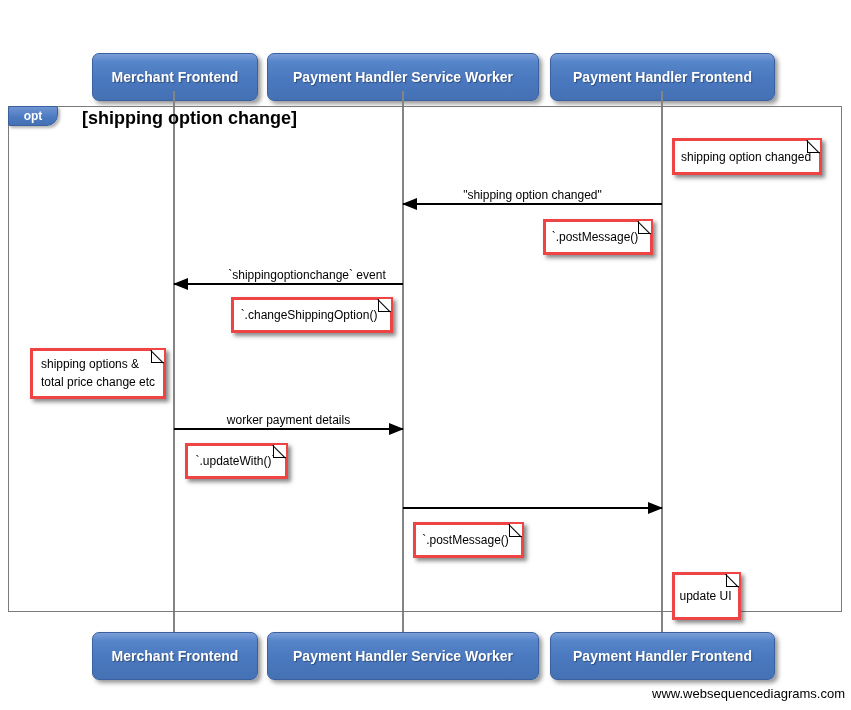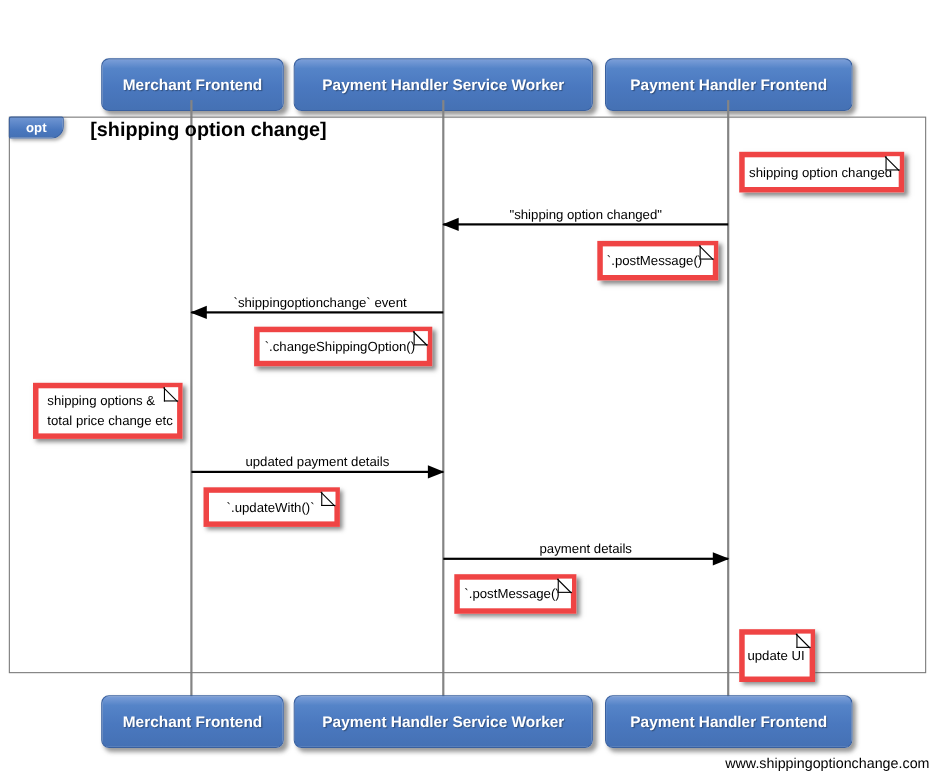--- a/index.html
+++ b/index.html
@@ -33,21 +33,21 @@
     display:flex;align-items:center;justify-content:center;
     box-shadow:2px 2px 3px rgba(0,0,0,0.3);box-sizing:border-box;
   }
   .guard{position:absolute;left:82px;top:108px;font-size:18px;font-weight:bold;white-space:nowrap;}
   .msg-label{position:absolute;font-size:12px;text-align:center;white-space:nowrap;}
   .arrow{position:absolute;height:0;border-top:2px solid #000;}
   .arrow .head{position:absolute;top:-7px;width:0;height:0;border-top:6px solid transparent;border-bottom:6px solid transparent;}
   .arrow .head.left{left:-1px;border-right:15px solid #000;}
   .arrow .head.right{right:-1px;border-left:15px solid #000;}
   .note{
-    position:absolute;background:#ffffff;border:5px solid #ef4444;
+    position:absolute;background:#ffffff;border:3px solid #ef4444;
     box-shadow:3px 3px 4px rgba(60,60,60,0.6);
     font-size:12px;display:flex;align-items:center;justify-content:center;
     box-sizing:border-box;padding:2px 8px 2px 6px;white-space:nowrap;
   }
   .note .fold{
     position:absolute;top:-1px;right:-1px;width:13px;height:13px;
     background:#ffffff;border-left:1px solid #000;border-bottom:1px solid #000;
     box-sizing:border-box;
   }
   .note .fold::before{
@@ -81,31 +81,30 @@
   <div class="opt-tab">
     <span>opt</span>
   </div>
   <div class="guard">[shipping option change]</div>
 
   <div class="msg-label" style="left:403px;top:188px;width:259px;">"shipping option changed"</div>
   <div class="arrow" style="left:403px;top:203px;width:259px;">
     <span class="head left"></span>
   </div>
 
-  <div class="msg-label" style="left:158px;top:268px;width:266px;">`shippingoptionchange` event</div>
+  <div class="msg-label" style="left:174px;top:268px;width:266px;">`shippingoptionchange` event</div>
   <div class="arrow" style="left:174px;top:283px;width:229px;">
     <span class="head left"></span>
   </div>
 
-  <div class="msg-label" style="left:174px;top:413px;width:229px;">updated payment details</div>
+  <div class="msg-label" style="left:174px;top:413px;width:229px;">worker payment details</div>
   <div class="arrow" style="left:174px;top:428px;width:229px;">
     <span class="head right"></span>
   </div>
 
-  <div class="msg-label" style="left:403px;top:492px;width:259px;">payment details</div>
   <div class="arrow" style="left:403px;top:507px;width:259px;">
     <span class="head right"></span>
   </div>
 
   <div class="note" style="left:672px;top:138px;width:150px;height:37px;">
     <span class="fold"></span>
     <span>shipping option changed</span>
   </div>
 
   <div class="note" style="left:543px;top:219px;width:110px;height:36px;">
@@ -117,21 +116,21 @@
     <span class="fold"></span>
     <span>`.changeShippingOption()`</span>
   </div>
 
   <div class="note multiline" style="left:30px;top:348px;width:136px;height:51px;">
     <span class="fold"></span>
     <span>shipping options &amp;</span>
     <span>total price change etc</span>
   </div>
 
-  <div class="note" style="left:185px;top:443px;width:124px;height:36px;text-align:center;">
+  <div class="note" style="left:185px;top:443px;width:103px;height:36px;text-align:center;">
     <span class="fold"></span>
     <span>`.updateWith()`</span>
   </div>
 
   <div class="note" style="left:413px;top:522px;width:111px;height:36px;">
     <span class="fold"></span>
     <span>`.postMessage()`</span>
   </div>
 
   <div class="note" style="left:672px;top:572px;width:69px;height:48px;">
@@ -142,15 +141,15 @@
   <div class="actor" style="left:92px;top:632px;width:166px;">
     <span>Merchant Frontend</span>
   </div>
   <div class="actor" style="left:267px;top:632px;width:272px;">
     <span>Payment Handler Service Worker</span>
   </div>
   <div class="actor" style="left:550px;top:632px;width:225px;">
     <span>Payment Handler Frontend</span>
   </div>
 
-  <div class="footer">www.shippingoptionchange.com</div>
+  <div class="footer">www.websequencediagrams.com</div>
 
 </div>
 
 </body></html>

